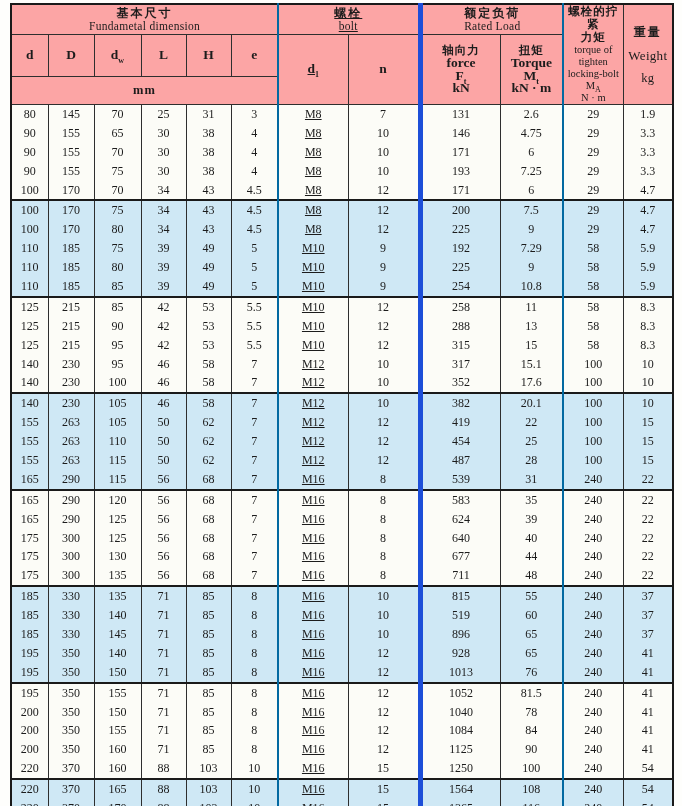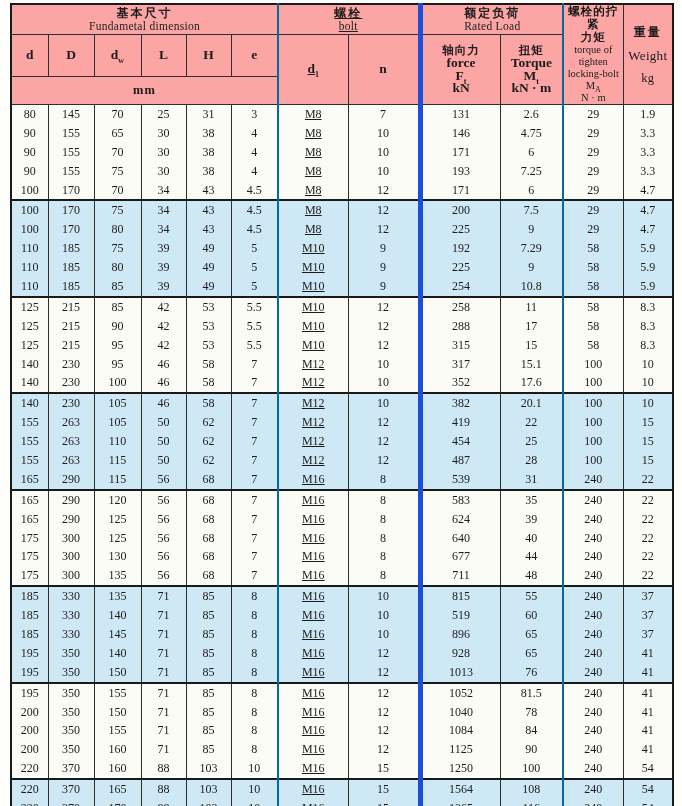--- a/index.html
+++ b/index.html
@@ -266,21 +266,21 @@
       <tr>
         <td>125</td>
         <td>215</td>
         <td>90</td>
         <td>42</td>
         <td>53</td>
         <td>5.5</td>
         <td>M10</td>
         <td>12</td>
         <td>288</td>
-        <td>17</td>
+        <td>13</td>
         <td>58</td>
         <td>8.3</td>
       </tr>
       <tr>
         <td>125</td>
         <td>215</td>
         <td>95</td>
         <td>42</td>
         <td>53</td>
         <td>5.5</td>

